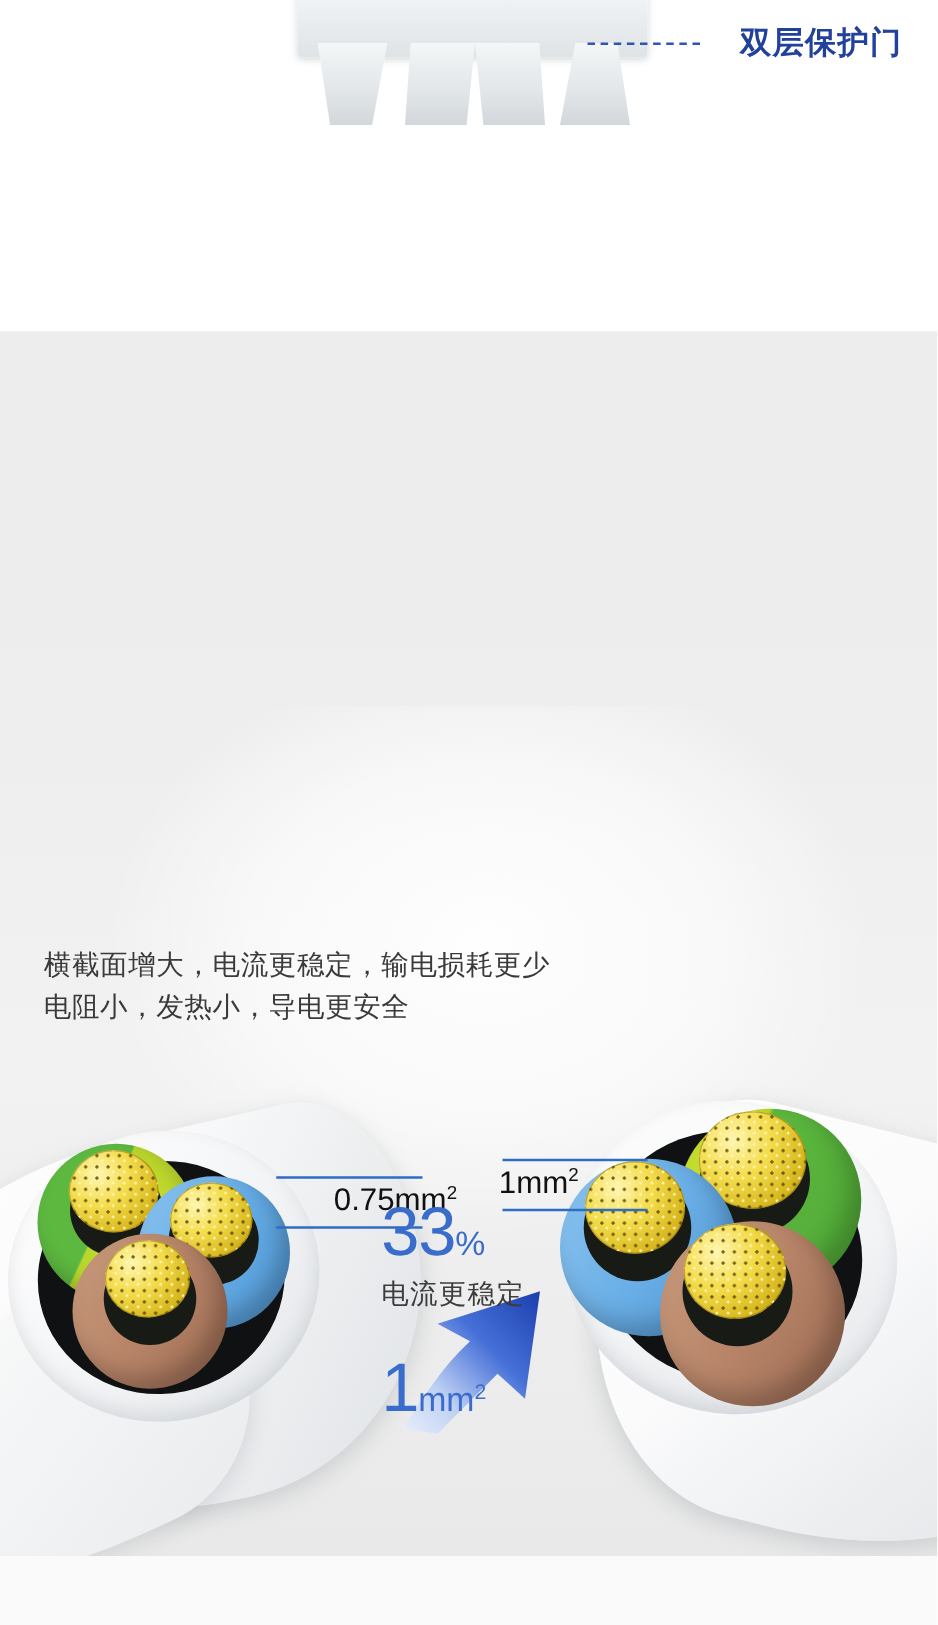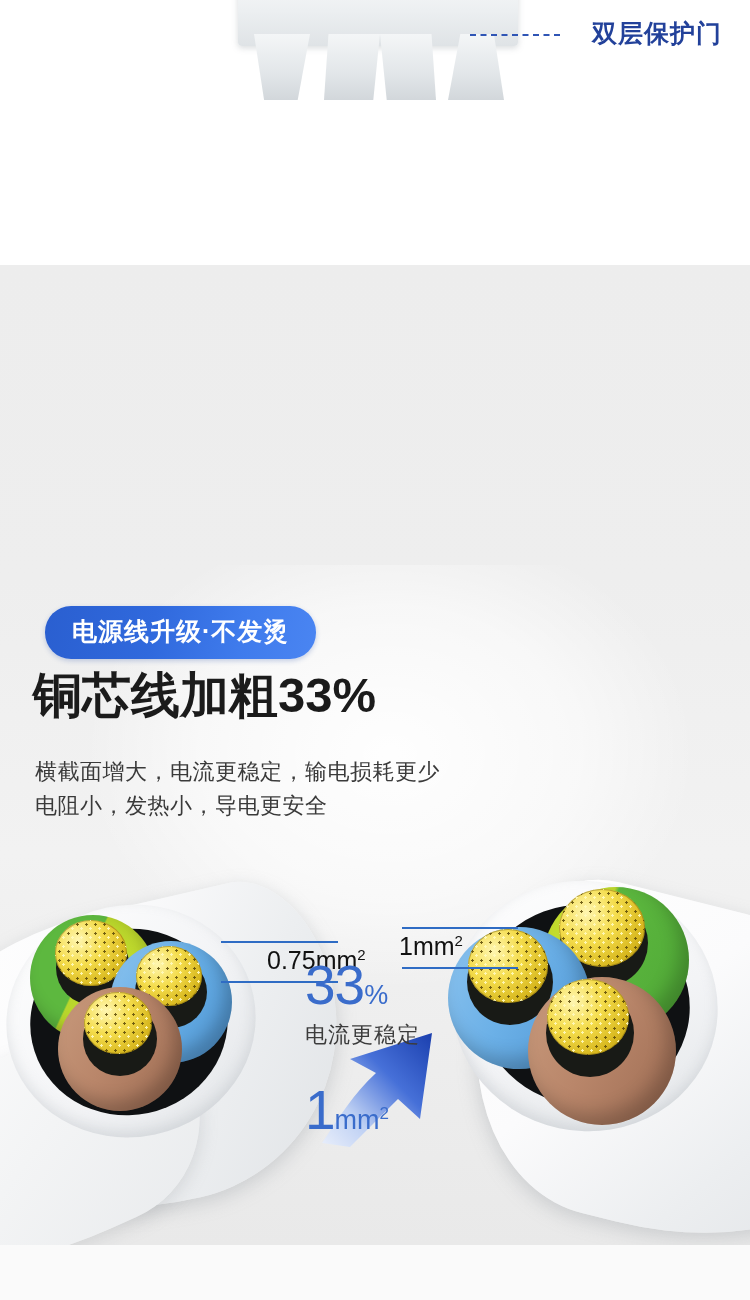--- a/index.html
+++ b/index.html
@@ -268,23 +268,21 @@
     </div>
 
     <div class="leader-dashes"></div>
     <div class="socket-label">双层保护门</div>
   </div>
 
   <div class="section-wire">
 
     <div class="wire-bloom"></div>
 
-    <div class="badge">电源线升级·不发烫</div>
-
-    <div class="headline">铜芯线加粗33%</div>
+
 
     <div class="subline l1">横截面增大，电流更稳定，输电损耗更少</div>
     <div class="subline l2">电阻小，发热小，导电更安全</div>
 
     <div class="jacket jacket-left"></div>
     <div class="jacket jacket-left-2"></div>
     <div class="jacket-mouth jacket-mouth-left"></div>
     <div class="mouth-hollow mouth-hollow-left"></div>
 
     <div class="core-shell" style="left:30px;top:650px;width:126px;height:126px;

